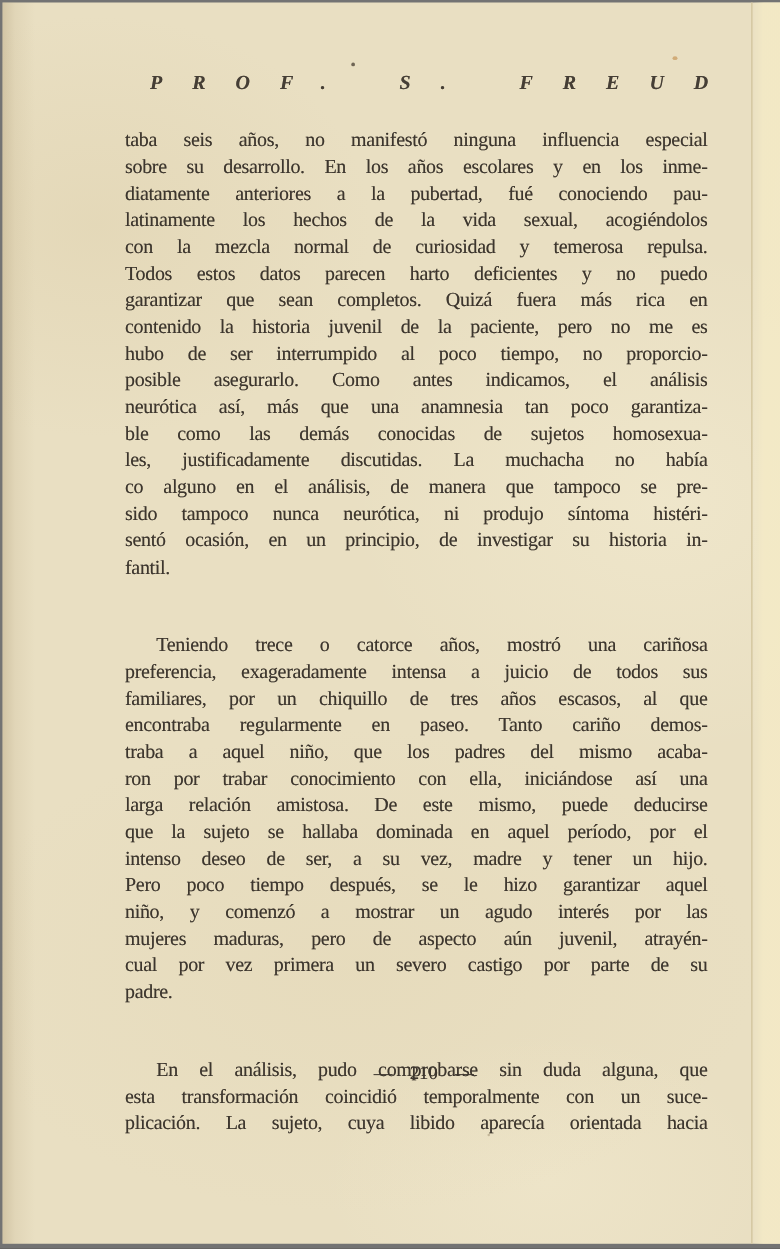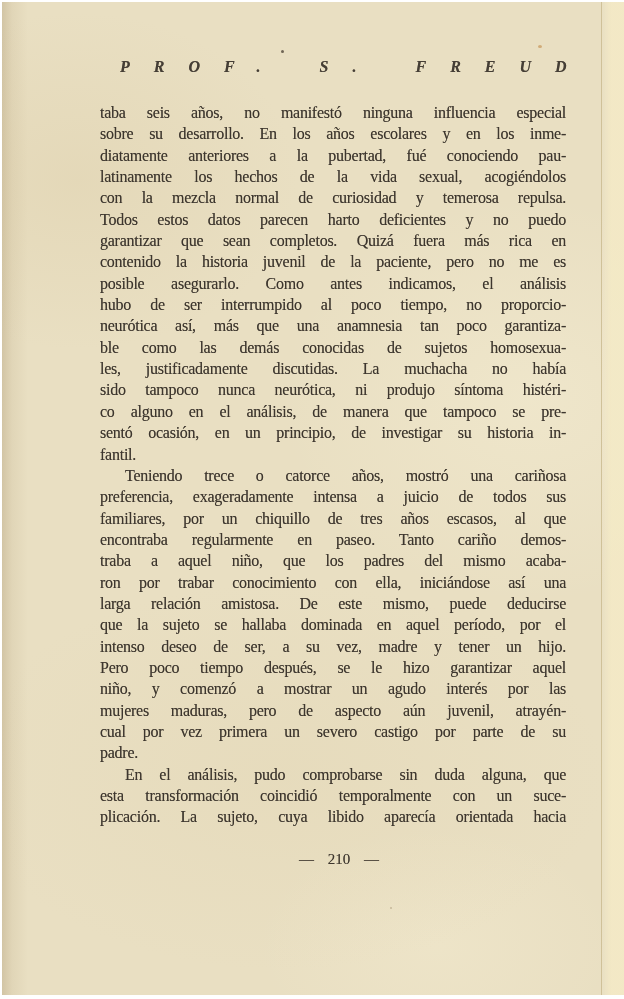--- a/index.html
+++ b/index.html
@@ -1,19 +1,19 @@
 <!DOCTYPE html>
 <html><head>
 <meta charset="utf-8">
 <style>
   html,body{margin:0;padding:0;}
   body{background:#111; font-family:"Liberation Serif", serif;}
   .stage{
     position:relative; width:624px; height:999px; overflow:hidden;
-    background:#ffffff;
+    background:#737373;
   }
   .paper{
     position:absolute; left:2px; top:2px; right:0; bottom:4px;
     background-color:#e9dfc2;
     background-image:
       radial-gradient(ellipse 340px 260px at 12% 18%, rgba(210,192,150,.22), transparent 65%),
       radial-gradient(ellipse 420px 340px at 85% 40%, rgba(252,246,222,.30), transparent 60%),
       radial-gradient(ellipse 500px 300px at 45% 78%, rgba(216,200,160,.16), transparent 65%),
       radial-gradient(ellipse 300px 200px at 70% 95%, rgba(250,243,218,.25), transparent 60%),
       linear-gradient(90deg, rgba(150,128,88,.28) 0px, rgba(150,128,88,.10) 10px, rgba(150,128,88,0) 26px);
@@ -33,21 +33,21 @@
   }
   .body-text{
     position:absolute; left:98px; top:100px; width:466px;
     font-size:16px; line-height:21.35px;
     letter-spacing:-0.25px;
     color:#3d362e;
     text-shadow:0 0 .4px rgba(61,54,46,.55);
   }
   .line{ text-align:justify; text-align-last:justify; white-space:normal; }
   .line.para-end{ text-align-last:left; }
-  .line.indent{ text-indent:25px; }
+  .line.indent{ text-indent:25px;margin-top:41px; }
   .page-number{
     position:absolute; left:104px; top:849px; width:466px;
     text-align:center; font-size:15px; word-spacing:10px;
     color:#3d362e; text-shadow:0 0 .4px rgba(61,54,46,.5);
   }
   .speck{ position:absolute; border-radius:50%; }
   .speck-1{ left:279px; top:48px; width:3px; height:3px; background:rgba(70,60,48,.75); }
   .speck-2{ left:536px; top:43px; width:4px; height:3px; background:rgba(190,130,60,.55); }
   .speck-3{ left:388px; top:905px; width:2px; height:2px; background:rgba(140,120,90,.4); }
 </style>
@@ -65,27 +65,27 @@
 
     <div class="body-text">
         <div class="line">taba seis años, no manifestó ninguna influencia especial</div>
         <div class="line">sobre su desarrollo. En los años escolares y en los inme-</div>
         <div class="line">diatamente anteriores a la pubertad, fué conociendo pau-</div>
         <div class="line">latinamente los hechos de la vida sexual, acogiéndolos</div>
         <div class="line">con la mezcla normal de curiosidad y temerosa repulsa.</div>
         <div class="line">Todos estos datos parecen harto deficientes y no puedo</div>
         <div class="line">garantizar que sean completos. Quizá fuera más rica en</div>
         <div class="line">contenido la historia juvenil de la paciente, pero no me es</div>
+        <div class="line">hubo de ser interrumpido al poco tiempo, no proporcio-</div>
         <div class="line">posible asegurarlo. Como antes indicamos, el análisis</div>
-        <div class="line">hubo de ser interrumpido al poco tiempo, no proporcio-</div>
         <div class="line">neurótica así, más que una anamnesia tan poco garantiza-</div>
         <div class="line">ble como las demás conocidas de sujetos homosexua-</div>
         <div class="line">les, justificadamente discutidas. La muchacha no había</div>
+        <div class="line">co alguno en el análisis, de manera que tampoco se pre-</div>
         <div class="line">sido tampoco nunca neurótica, ni produjo síntoma histéri-</div>
-        <div class="line">co alguno en el análisis, de manera que tampoco se pre-</div>
         <div class="line">sentó ocasión, en un principio, de investigar su historia in-</div>
         <div class="line">fantil.</div>
         <div class="line indent">Teniendo trece o catorce años, mostró una cariñosa</div>
         <div class="line">preferencia, exageradamente intensa a juicio de todos sus</div>
         <div class="line">familiares, por un chiquillo de tres años escasos, al que</div>
         <div class="line">encontraba regularmente en paseo. Tanto cariño demos-</div>
         <div class="line">traba a aquel niño, que los padres del mismo acaba-</div>
         <div class="line">ron por trabar conocimiento con ella, iniciándose así una</div>
         <div class="line">larga relación amistosa. De este mismo, puede deducirse</div>
         <div class="line">que la sujeto se hallaba dominada en aquel período, por el</div>

